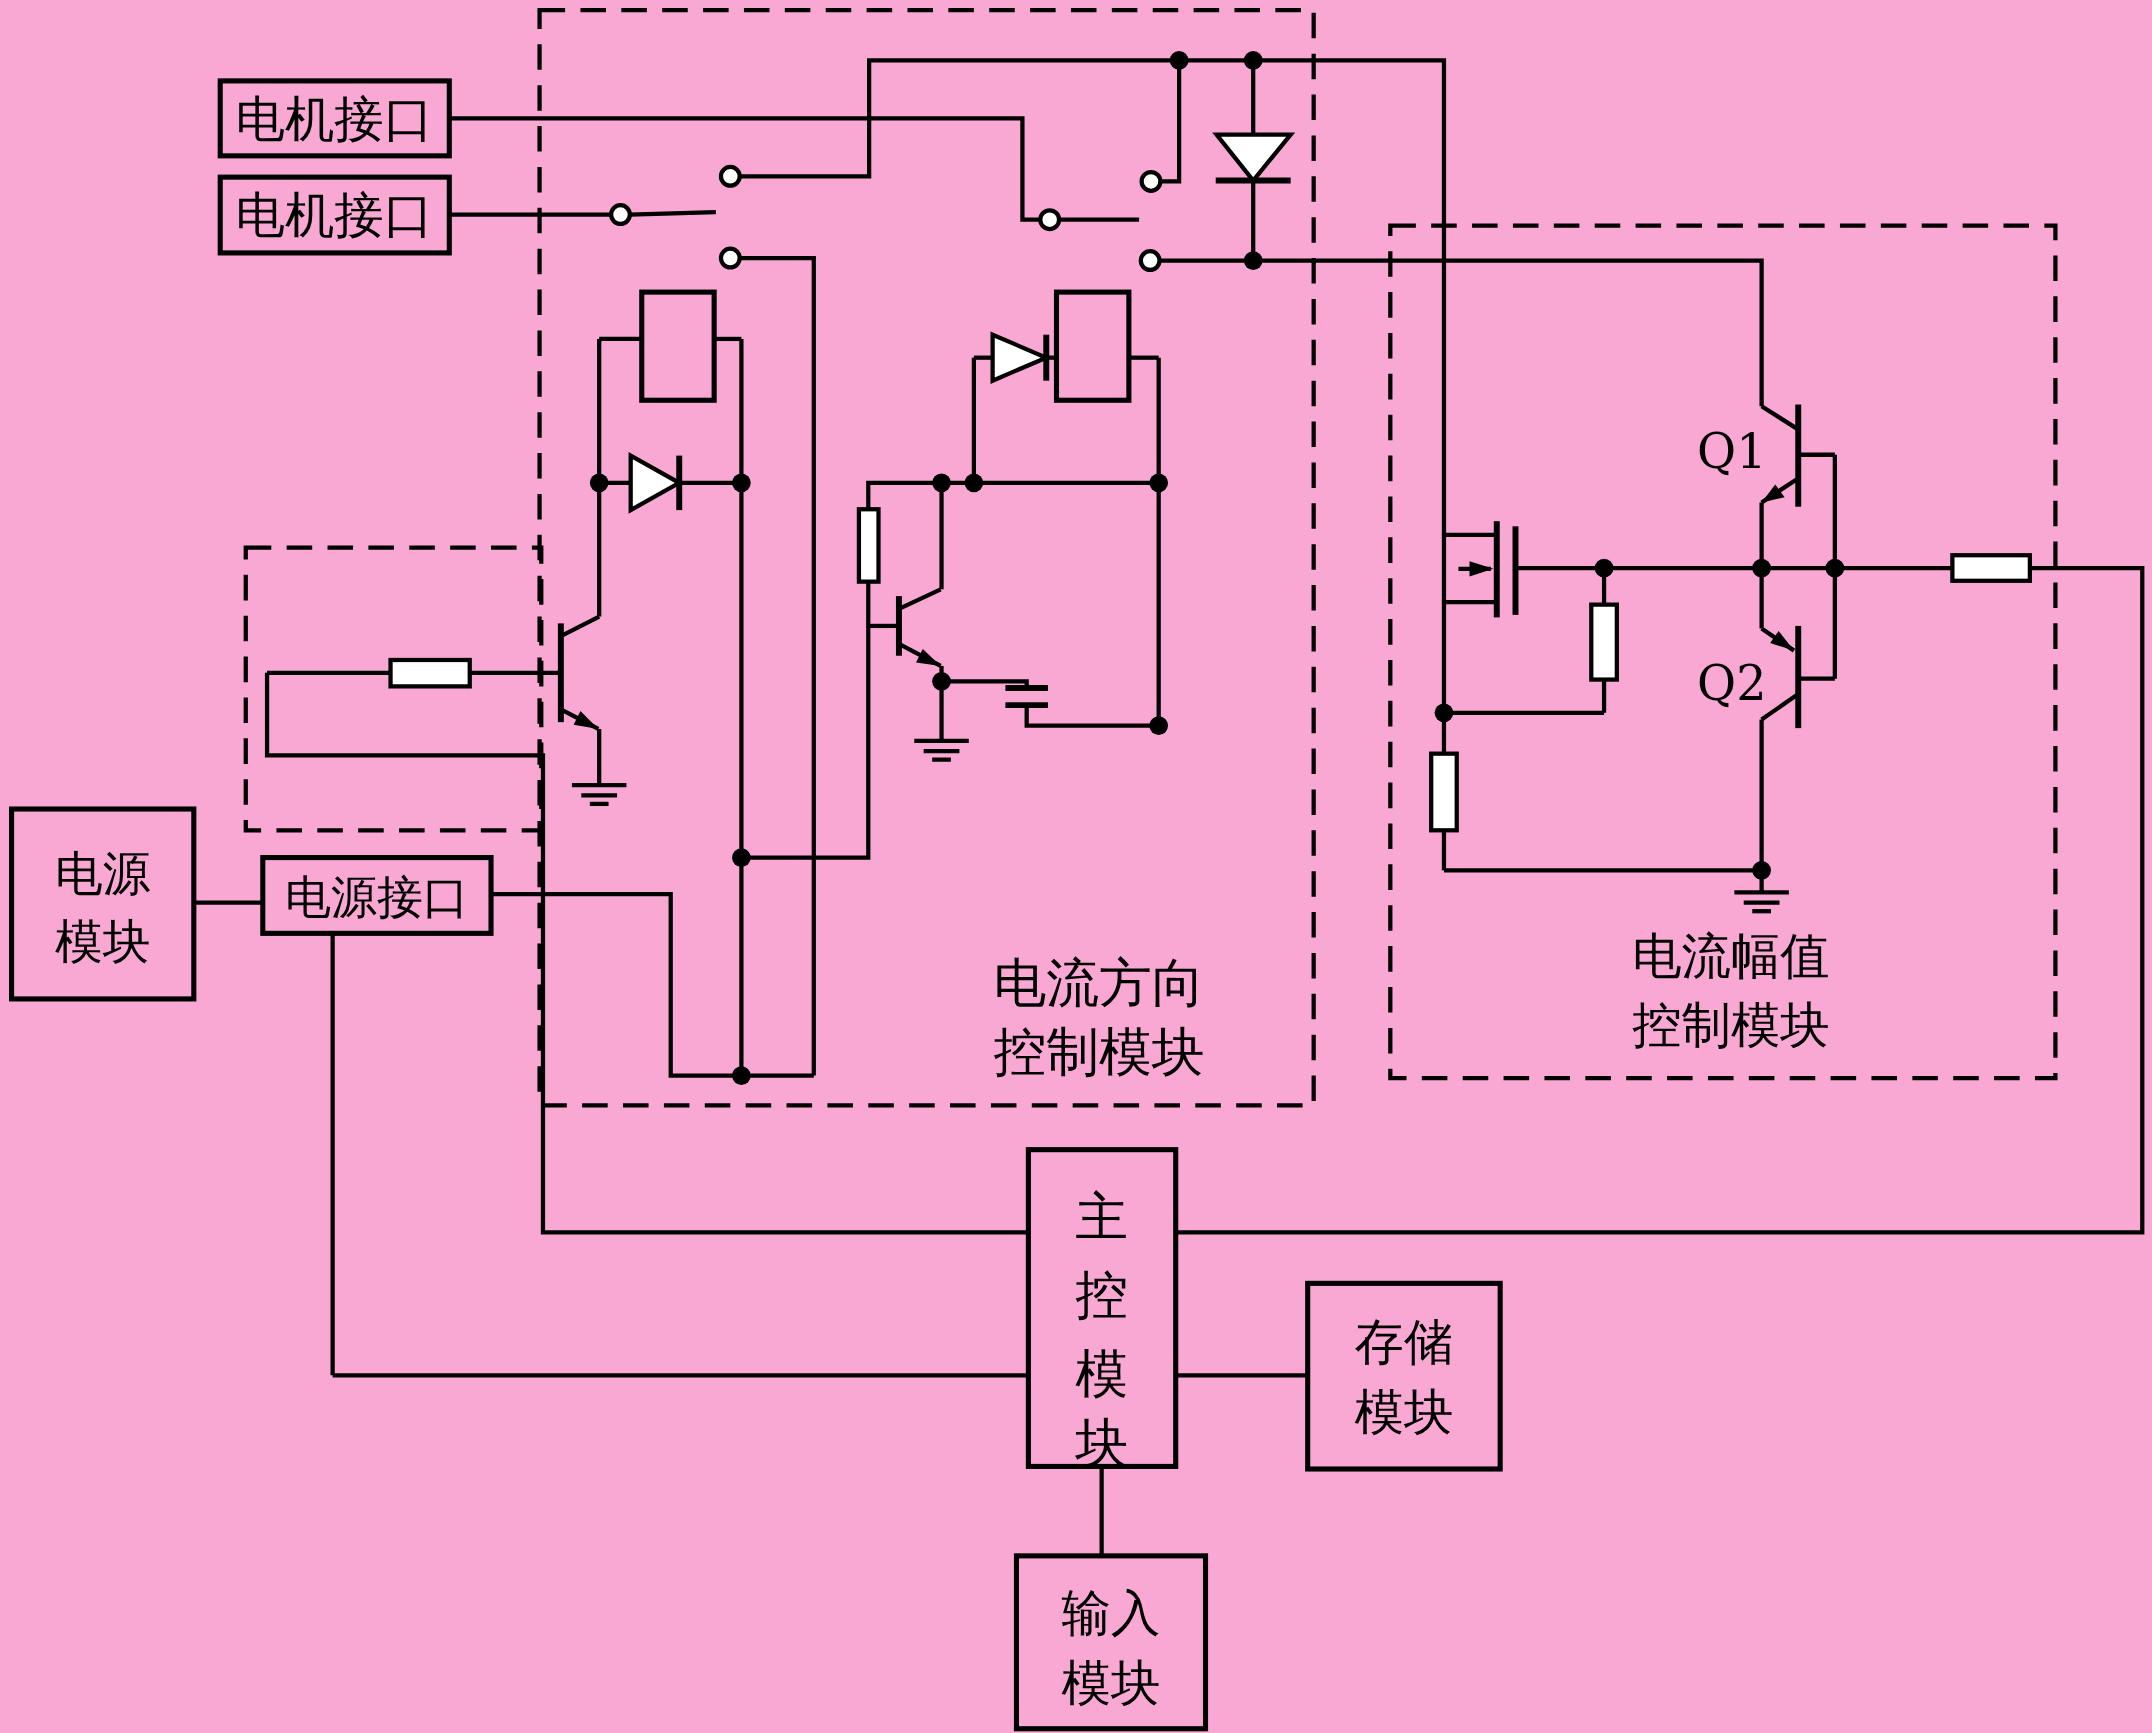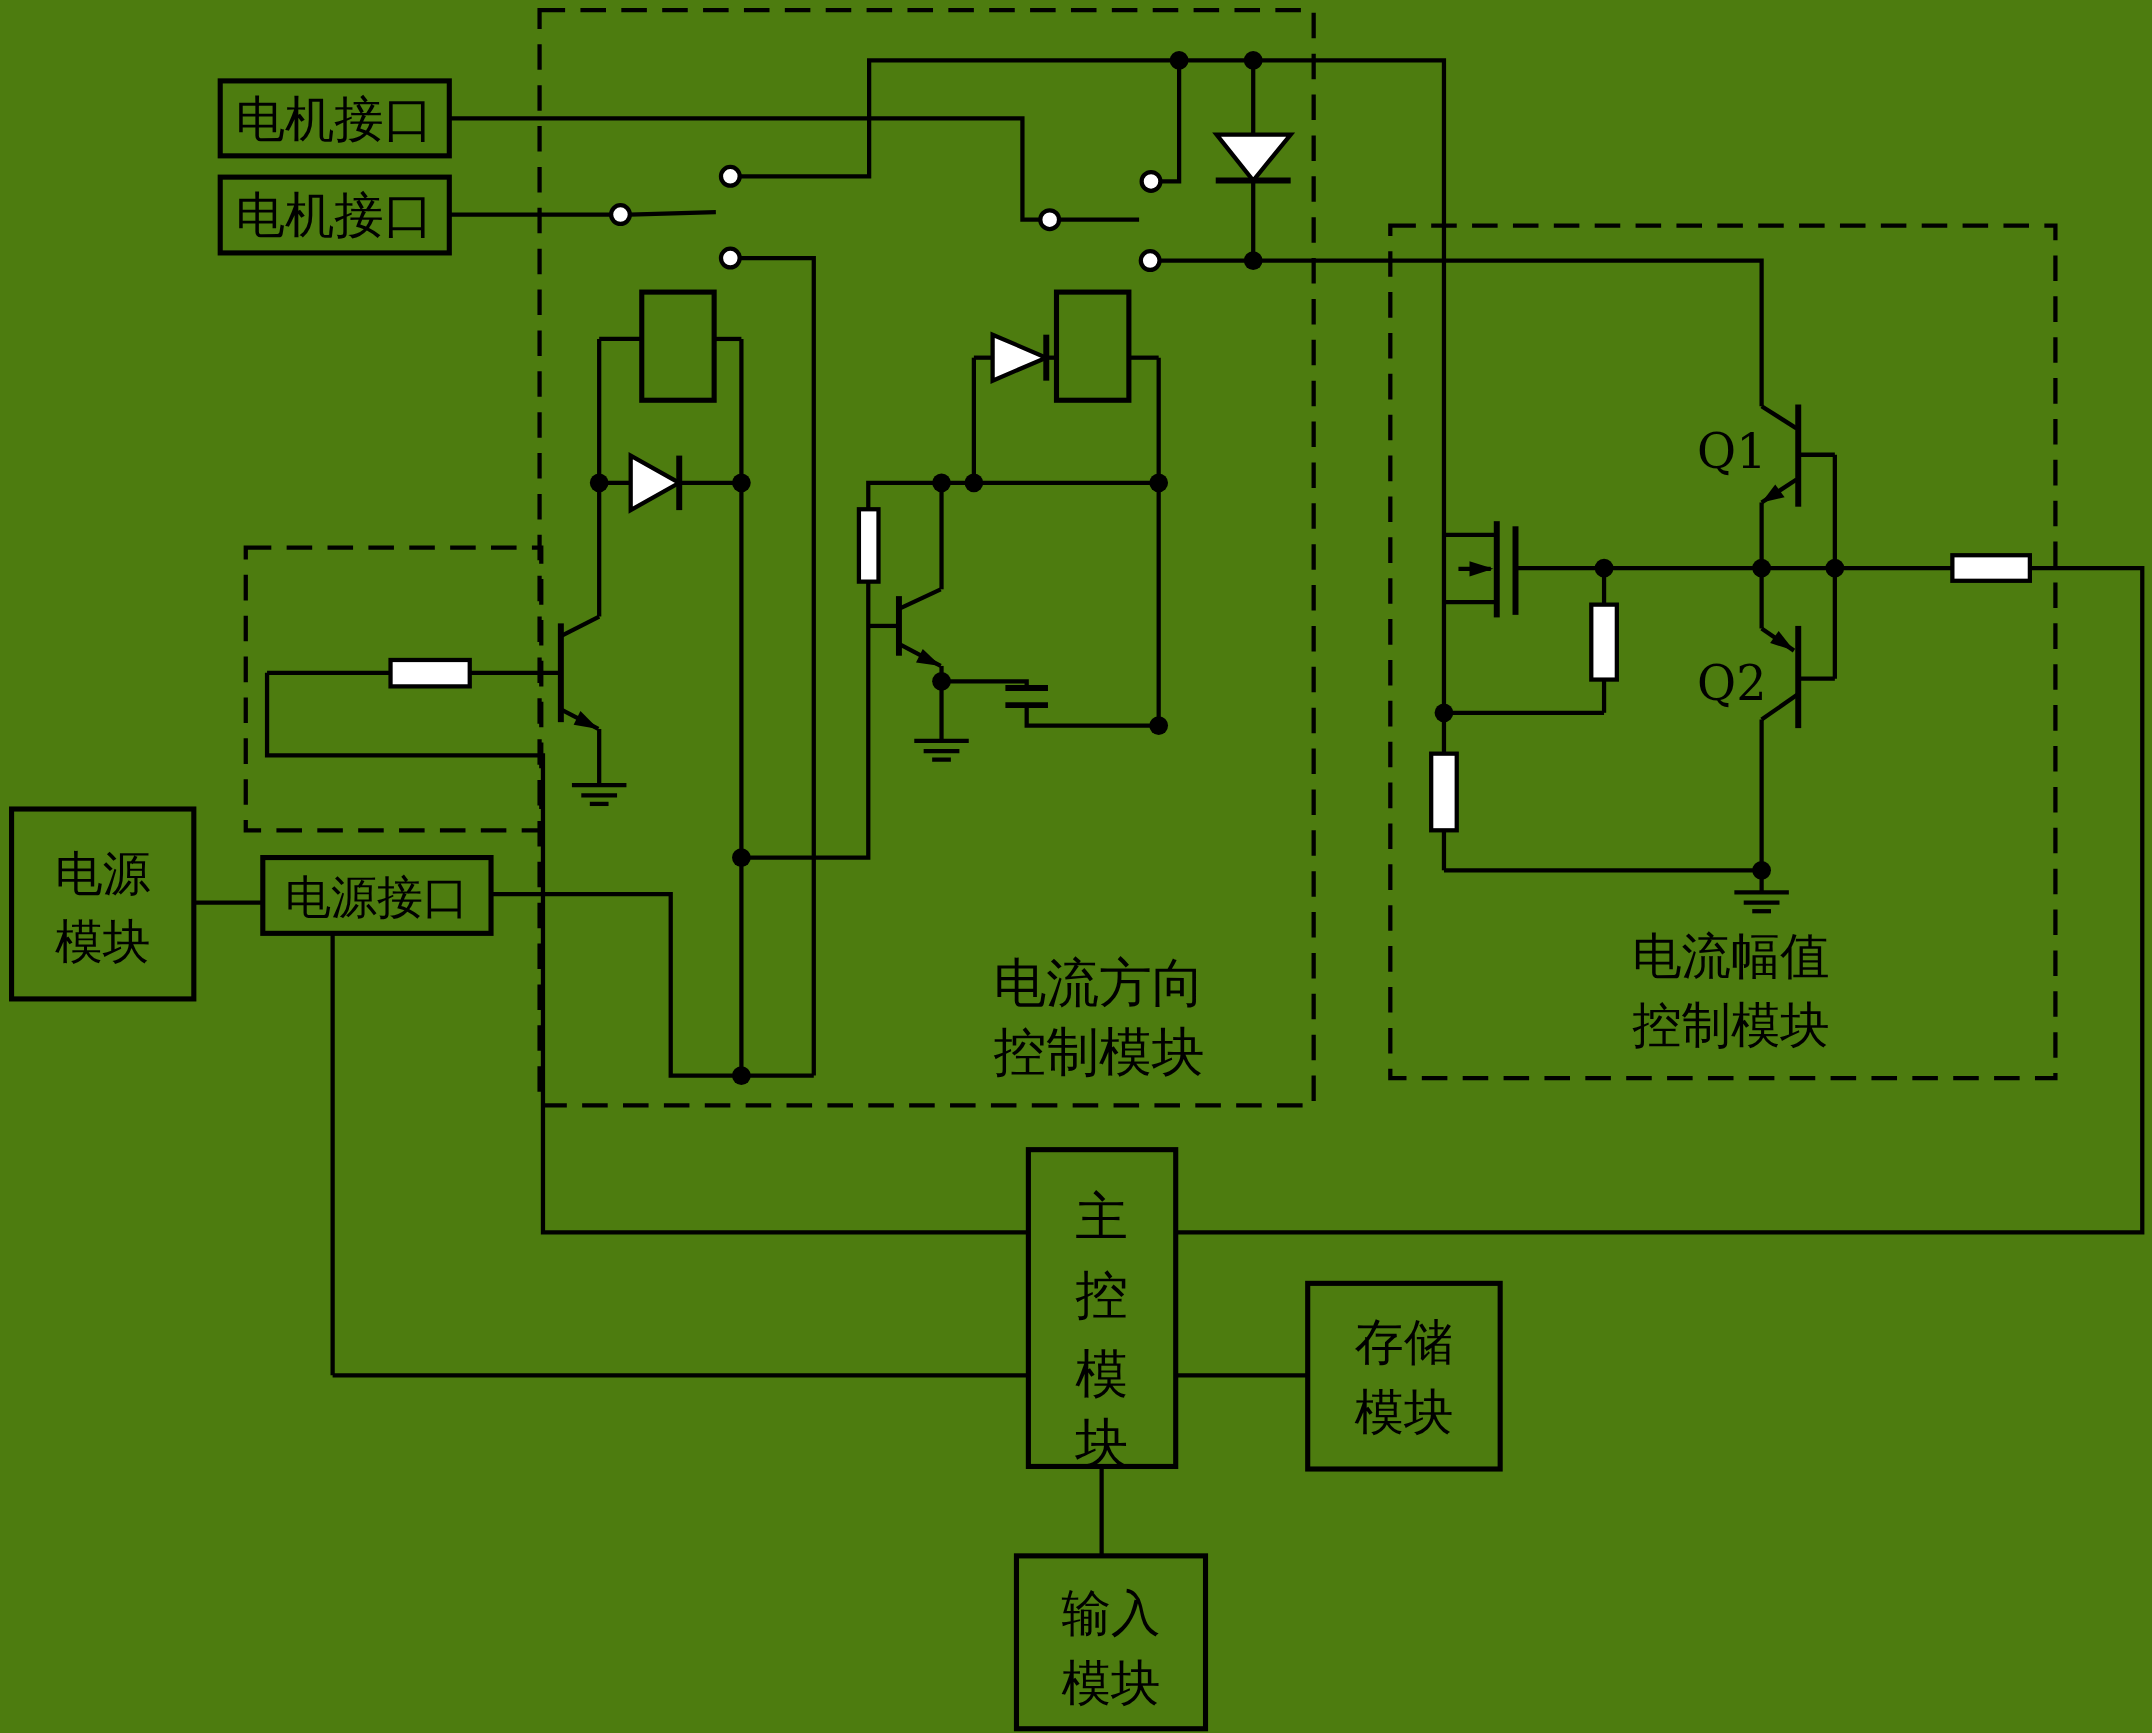--- a/index.html
+++ b/index.html
@@ -1,16 +1,16 @@
 <!DOCTYPE html>
 <html style="font-size:13.6px"><head>
 <meta charset="utf-8">
 <style>
   html,body{margin:0;padding:0;background:#ffffff;}
-  .stage{width:2153px;height:1733px;background:#4d7c0f;position:relative;}
+  .stage{width:2153px;height:1733px;background:#f9a8d4;position:relative;}
   svg{display:block;}
   .lbl{font-family:"DejaVu Serif","Liberation Serif",serif;fill:#000;}
   .wire{stroke:#000;stroke-width:5;fill:none;}
   .thick{stroke:#000;stroke-width:7;fill:none;}
   .boxline{stroke:#000;stroke-width:6;fill:none;}
   .dash{stroke:#000;stroke-width:5;fill:none;stroke-dasharray:30 18;}
   .comp{stroke:#000;stroke-width:5;fill:#ffffff;}
   .dot{fill:#000;stroke:none;}
   .sw{stroke:#000;stroke-width:5;fill:#ffffff;}
   .arrow{fill:#000;stroke:none;}

